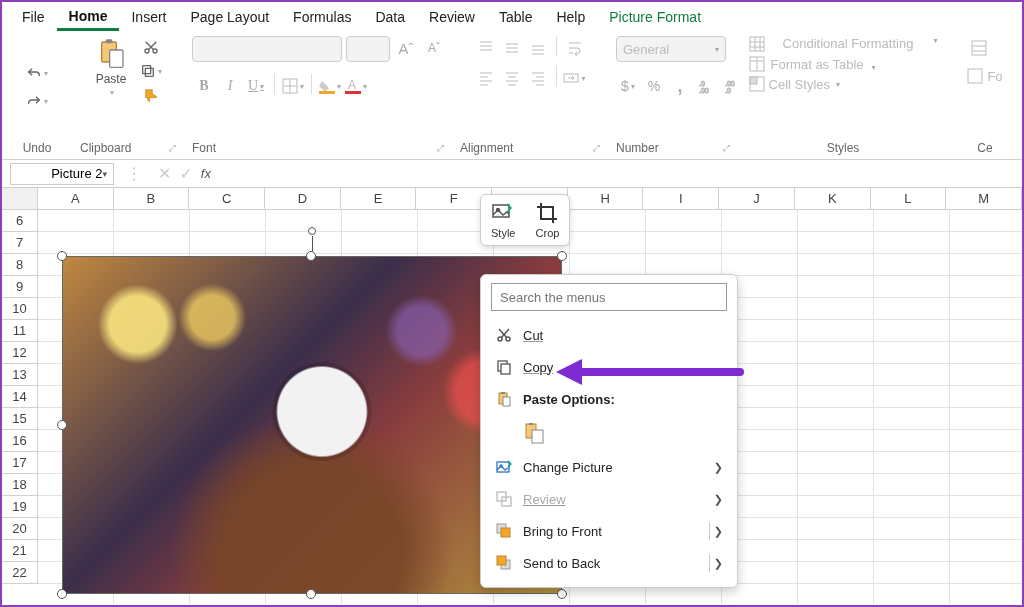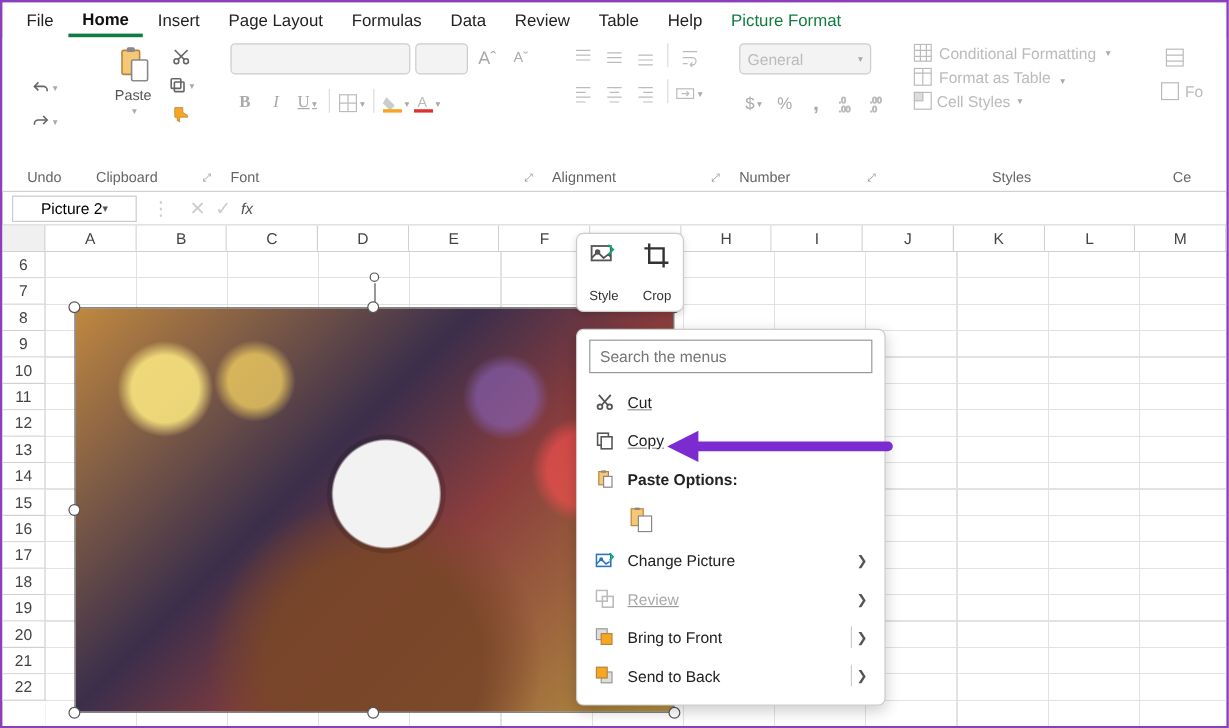--- a/index.html
+++ b/index.html
@@ -28,21 +28,21 @@
 .glyph { width: 24px; height: 24px; display: flex; align-items: center; justify-content: center; color: #aaa; font-size: 14px; }
 .glyph.b { font-weight: bold; font-family: serif; }
 .glyph.i { font-style: italic; font-family: serif; }
 .glyph.u { text-decoration: underline; font-family: serif; }
 .glyph svg { width: 16px; height: 16px; }
 .dd { font-size: 8px; color: #aaa; margin-left: 2px; }
 .disabled { color: #bbb; }
 
 
 .fbar { height: 28px; border-bottom: 1px solid #d0d0d0; display: flex; align-items: center; }
-.namebox { width: 104px; height: 22px; border: 1px solid #ccc; margin: 0 4px 0 8px; font-size: 13px; padding: 0 6px; display: flex; align-items: center; justify-content: center; background: #fff; }
+.namebox { width: 104px; height: 22px; border: 1px solid #ccc; margin: 0 4px 0 8px; font-size: 13px; padding: 0 6px; display: flex; align-items: center; justify-content: flex-end; background: #fff; }
 .namebox .dd2 { font-size: 9px; color: #555; }
 .fx-icons { display: flex; align-items: center; gap: 8px; padding: 0 8px; color: #888; }
 .fx { font-style: italic; font-size: 13px; color: #555; }
 .finput { flex: 1; height: 22px; border: none; font-size: 13px; padding: 0 6px; }
 
 
 .grid-wrap { position: relative; }
 .colhdr { display: flex; height: 22px; border-bottom: 1px solid #d0d0d0; }
 .colhdr .corner { width: 36px; border-right: 1px solid #d0d0d0; background: #f0f0f0; }
 .colhdr .ch { width: 76px; border-right: 1px solid #d0d0d0; background: #fff; text-align: center; font-size: 13px; color: #444; line-height: 22px; }
@@ -55,21 +55,21 @@
 .picture { position: absolute; left: 60px; top: 254px; width: 500px; height: 338px; border: 1px solid #666; background: radial-gradient(circle at 52% 46%, #f2f2f2 0 44px, rgba(0,0,0,0.15) 46px 49px, transparent 50px), radial-gradient(circle at 15% 20%, rgba(255,235,130,0.85) 0 28px, transparent 40px), radial-gradient(circle at 30% 18%, rgba(255,220,100,0.7) 0 22px, transparent 34px), radial-gradient(circle at 72% 22%, rgba(140,100,190,0.6) 0 24px, transparent 36px), radial-gradient(circle at 85% 40%, rgba(255,80,80,0.6) 0 30px, transparent 44px), radial-gradient(circle at 50% 88%, rgba(120,70,40,0.9) 0 90px, transparent 140px), linear-gradient(135deg, #c08840, #3b2e4b 40%, #8a3d3d 60%, #b2923e); overflow: hidden; }
 .handle { position: absolute; width: 10px; height: 10px; background: #fff; border: 1px solid #555; border-radius: 50%; }
 .handle.tl { left: 55px; top: 249px; } .handle.tm { left: 304px; top: 249px; } .handle.tr { left: 555px; top: 249px; }
 .handle.ml { left: 55px; top: 418px; } .handle.mr { left: 555px; top: 418px; }
 .handle.bl { left: 55px; top: 587px; } .handle.bm { left: 304px; top: 587px; } .handle.br { left: 555px; top: 587px; }
 .rot { position: absolute; left: 306px; top: 225px; width: 8px; height: 8px; background: #fff; border: 1px solid #555; border-radius: 50%; }
 .rot::after { content: ""; position: absolute; left: 3px; top: 8px; width: 1px; height: 16px; background: #555; }
 
 
 .minitb { position: absolute; left: 478px; top: 192px; background: #fff; border: 1px solid #ccc; border-radius: 6px; box-shadow: 0 2px 6px rgba(0,0,0,0.15); display: flex; padding: 4px; gap: 8px; }
-.minitb .mtbtn { display: flex; flex-direction: column; align-items: center; font-size: 11px; color: #333; gap: 16px; padding: 2px 6px; }
+.minitb .mtbtn { display: flex; flex-direction: column; align-items: center; font-size: 11px; color: #333; gap: 2px; padding: 2px 6px; }
 .minitb svg { width: 24px; height: 24px; }
 
 
 .ctx { position: absolute; left: 478px; top: 272px; width: 258px; background: #fff; border: 1px solid #ccc; border-radius: 6px; box-shadow: 0 4px 12px rgba(0,0,0,0.2); padding: 8px 0; font-size: 13px; }
 .ctx .search { margin: 0 10px 8px; }
 .ctx .search input { width: 100%; height: 28px; border: 1px solid #999; padding: 0 8px; font-size: 13px; }
 .ctx .item { display: flex; align-items: center; height: 32px; padding: 0 14px; gap: 10px; color: #222; }
 .ctx .item.disabled { color: #aaa; }
 .ctx .item .ico { width: 18px; display: flex; justify-content: center; }
 .ctx .item .ico svg { width: 16px; height: 16px; }
@@ -290,21 +290,21 @@
       </div>
     </div>
     <div class="label">
         <span>Number</span>
         <span class="dlg">⤢</span>
       </div>
   </div>
 
   <div class="rgroup disabled" style="width:210px">
     <div class="body" style="flex-direction:column;align-items:flex-start;gap:4px">
-      <div style="display:flex;align-items:center;gap:6px;font-size:13px;color:#bbb">
+      <div style="display:flex;align-items:flex-start;gap:18px;font-size:13px;color:#bbb">
           <svg width="16" height="16" viewBox="0 0 16 16" fill="none" stroke="#bbb">
             <rect x="1" y="1" width="14" height="14"></rect>
             <path d="M1 6h14M1 11h14M6 1v14M11 1v14"></path>
           </svg>
           <span>Conditional Formatting</span>
           <span class="dd">▾</span>
         </div>
       <div style="display:flex;align-items:flex-end;gap:6px;font-size:13px;color:#bbb">
           <svg width="16" height="16" viewBox="0 0 16 16" fill="none" stroke="#bbb">
             <rect x="1" y="1" width="14" height="14"></rect>

